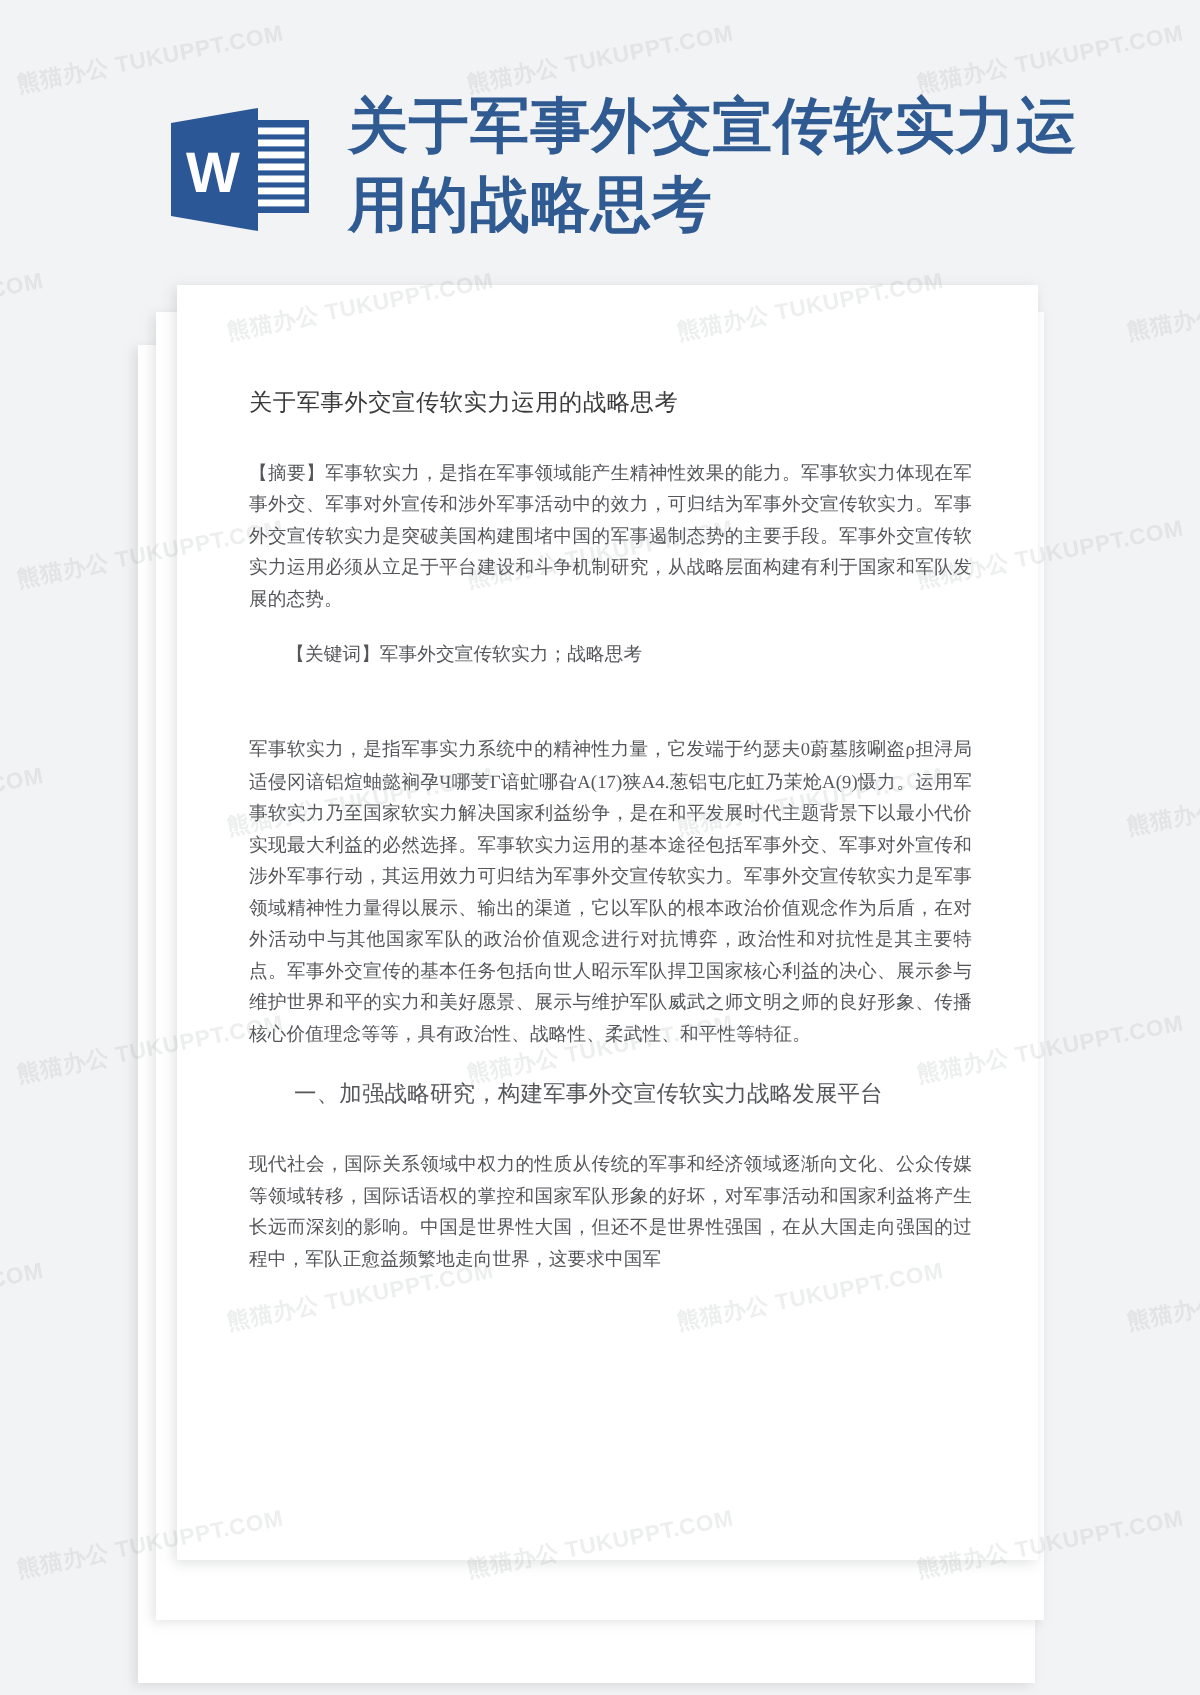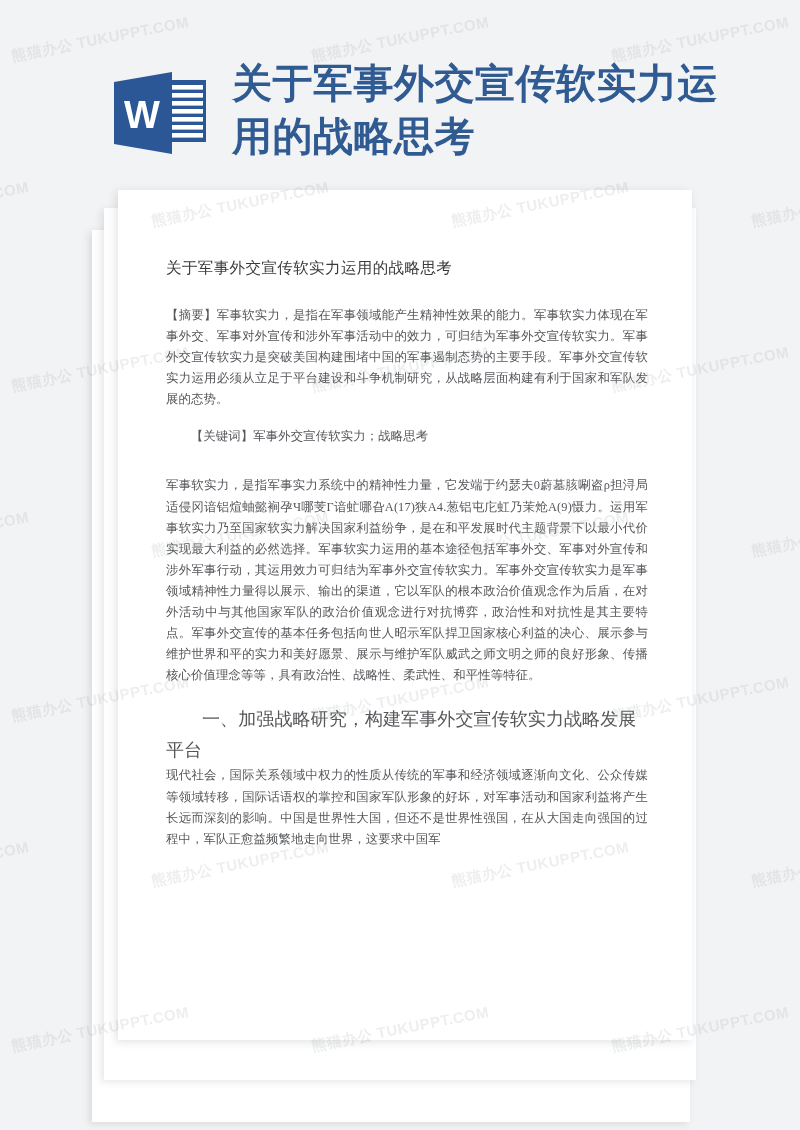--- a/index.html
+++ b/index.html
@@ -124,28 +124,29 @@
     font-size: 12.4px;
     line-height: 1.70;
     color: #55565a;
     text-align: justify;
     letter-spacing: 0.1px;
     margin-bottom: 18px;
   }
   p.para.indent { text-indent: 2em; }
 
   p.abstract { margin-bottom: 16px; }
-  p.keywords { text-indent: 2em; margin-bottom: 28px; }
+  p.keywords { text-indent: 2em; margin-bottom: 42px; }
 
   p.section-heading {
-    font-size: 18px;
+    font-size: 15px;
     line-height: 1.70;
     color: #55565a;
     text-indent: 2em;
     letter-spacing: 0.1px;
+    margin-bottom: 22px;
   }
 
   .garbled { letter-spacing: 0px; }
 </style>
 </head>
 <body>
 
 <div class="header">
 
   <div class="word-icon">

